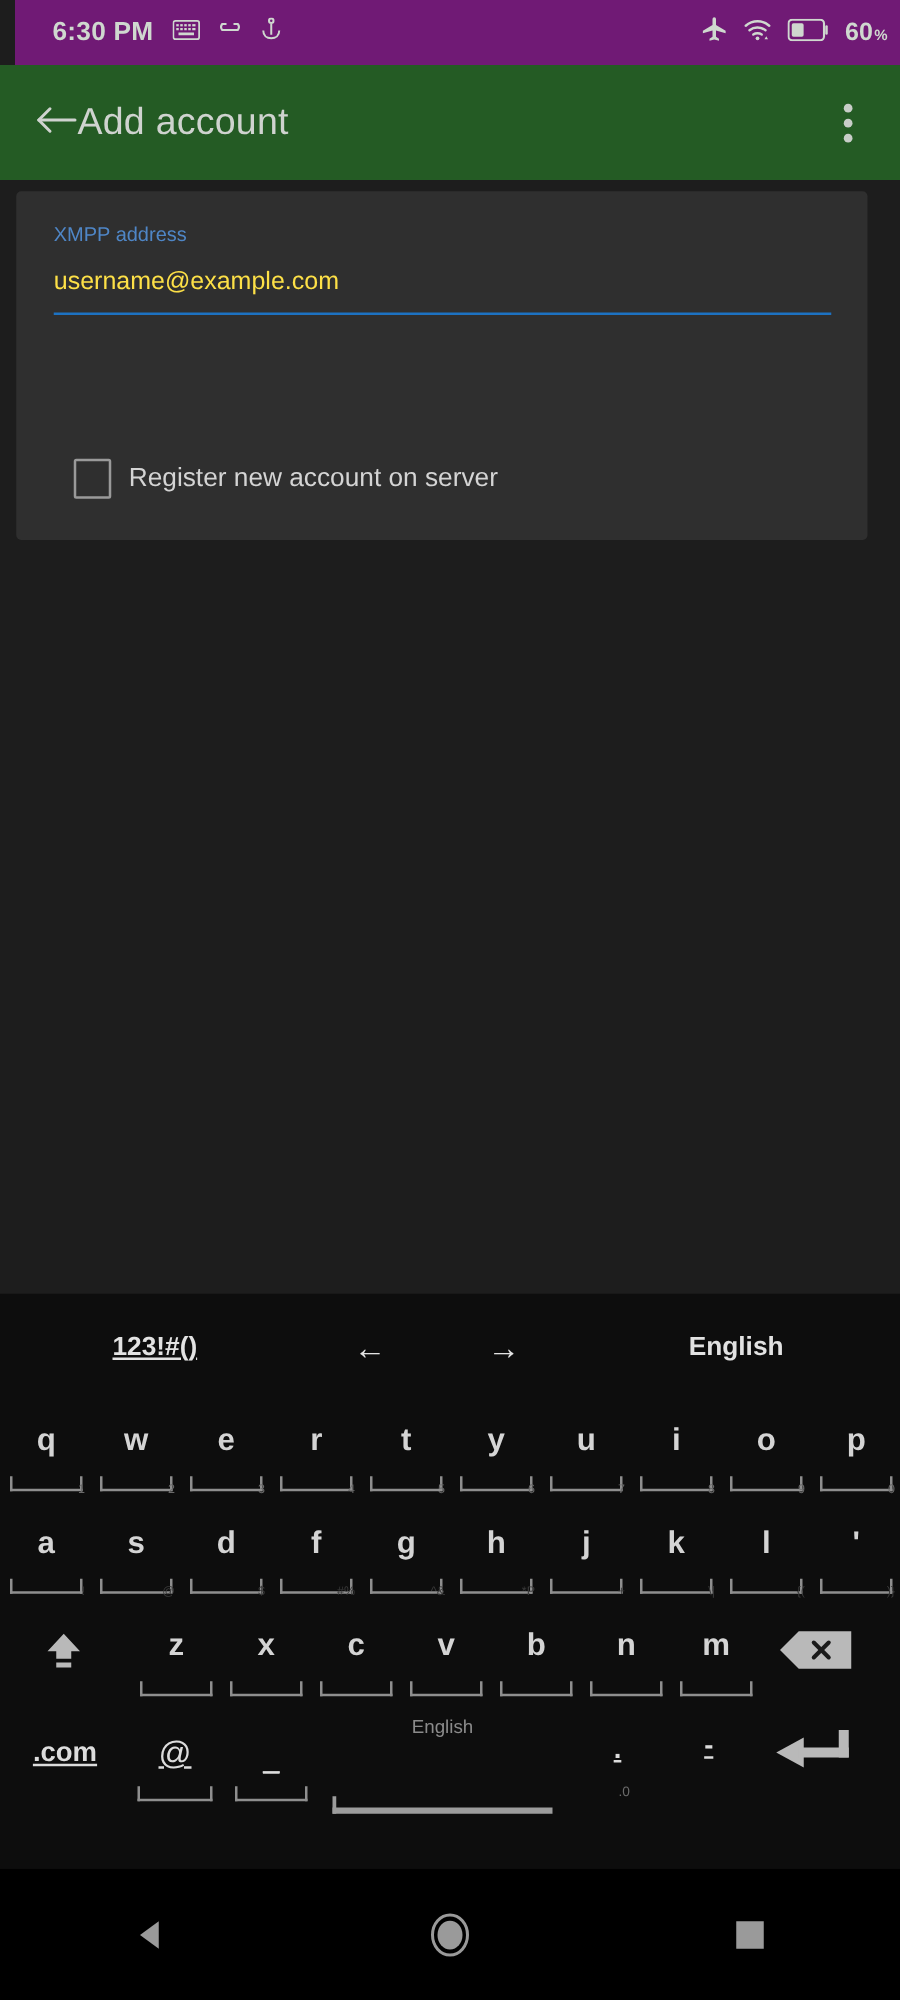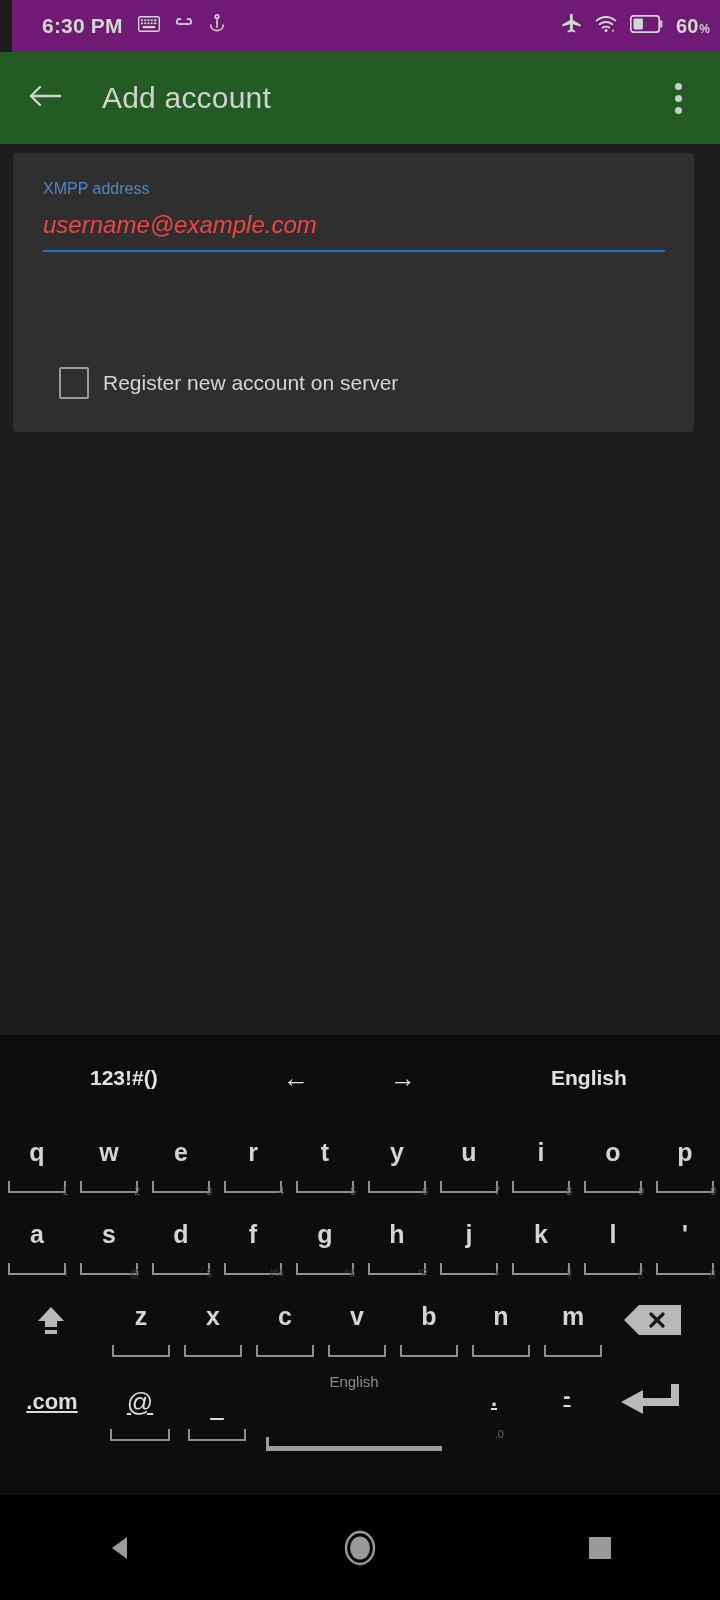--- a/index.html
+++ b/index.html
@@ -66,21 +66,20 @@
     width: 720px; height: 92px;
     background: #245b24;
     display: flex;
     align-items: center;
     box-sizing: border-box;
     padding: 0 24px 0 28px;
   }
   .appbar-title {
     color: #cfd3cf;
     font-size: 30px;
-    margin-left: 40px;
     letter-spacing: .2px;
   }
   .overflow-dots {
     margin-left: auto;
     width: 8px;
     display: flex;
     flex-direction: column;
     gap: 5px;
     align-items: center;
     padding: 8px 14px;
@@ -109,26 +108,25 @@
     font-size: 16px;
   }
   .input-row {
     position: absolute;
     left: 30px;
     width: 622px;
   }
   .input-xmpp { top: 57px; }
   .input-pass { top: 137px; }
   .input-text {
-    color: #ef4444;
-    font-size: 24px;
+    color: #fde047;
+    font-size: 20px;
     padding-bottom: 10px;
     line-height: 30px;
     white-space: nowrap;
-    font-style: italic;
   }
   .underline {
     height: 2px;
     background: #1d72c2;
     width: 100%;
   }
   .underline.dim {
     height: 1px;
     background: #4b4b4b;
   }
@@ -194,21 +192,21 @@
     display: flex;
     align-items: center;
   }
   .kb-tool {
     color: #e2e2e2;
     font-size: 21px;
     font-weight: bold;
     position: absolute;
     white-space: nowrap;
   }
-  .kb-tool-num  { left: 90px;  }
+  .kb-tool-num  { left: 90px; text-decoration: underline;  }
   .kb-tool-larr { left: 283px; font-weight: normal; font-size: 26px;}
   .kb-tool-rarr { left: 390px; font-weight: normal; font-size: 26px;}
   .kb-tool-lang { left: 551px; }
 
   .kb-row {
     position: relative;
     height: 82px;
   }
   .key {
     position: absolute;

